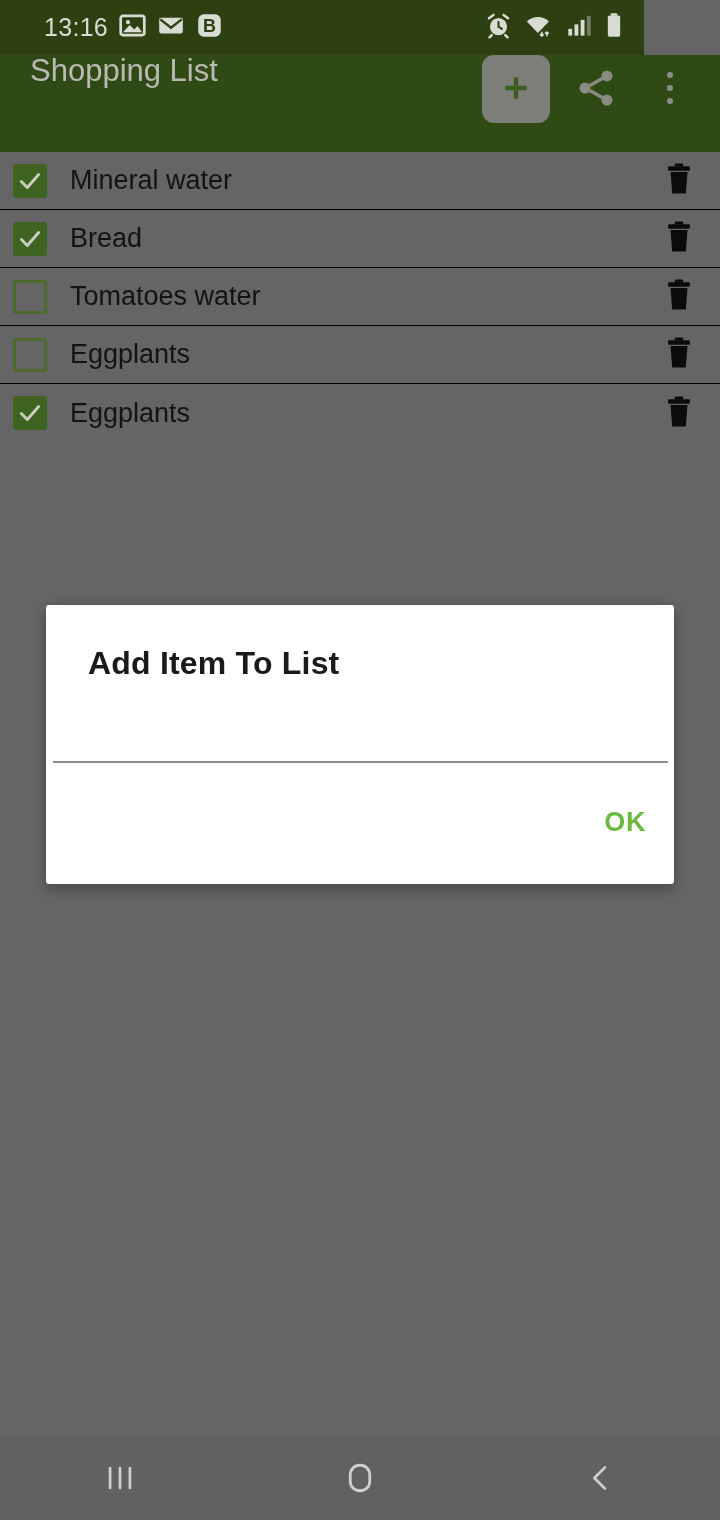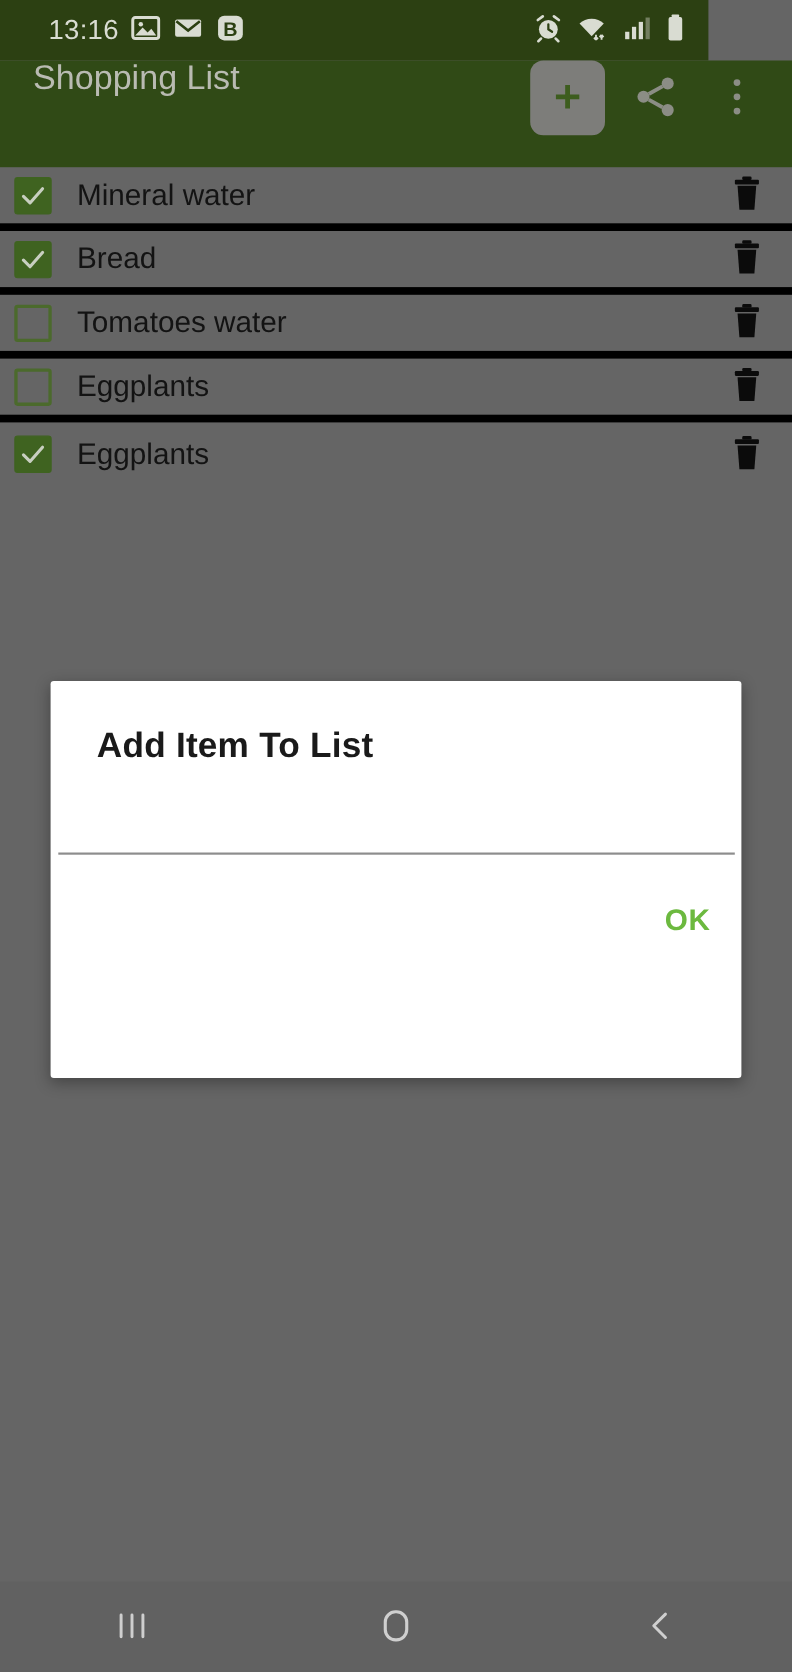--- a/index.html
+++ b/index.html
@@ -89,21 +89,21 @@
   #item-list {
     position: absolute;
     top: 152px; left: 0;
     width: 720px;
   }
   .list-row {
     position: relative;
     height: 58px;
     display: flex;
     align-items: center;
-    border-bottom: 7px solid #000000;
+    border-bottom: 1px solid #000000;
     padding: 0 0 0 13px;
   }
   .row-checkbox {
     width: 34px; height: 34px;
     border-radius: 3px;
     flex: 0 0 auto;
     display: flex;
     align-items: center;
     justify-content: center;
   }
@@ -129,23 +129,23 @@
     justify-content: center;
     margin-right: 10px;
     background: transparent;
     border: none;
   }
 
   
   #dialog {
     position: absolute;
     left: 46px;
-    top: 619px;
+    top: 605px;
     width: 628px;
-    height: 361px;
+    height: 279px;
     background: #ffffff;
     border-radius: 3px;
     box-shadow: 0 4px 14px rgba(0,0,0,0.32);
   }
   #dialog-title {
     position: absolute;
     left: 42px;
     top: 42px;
     font-size: 32px;
     font-weight: bold;

